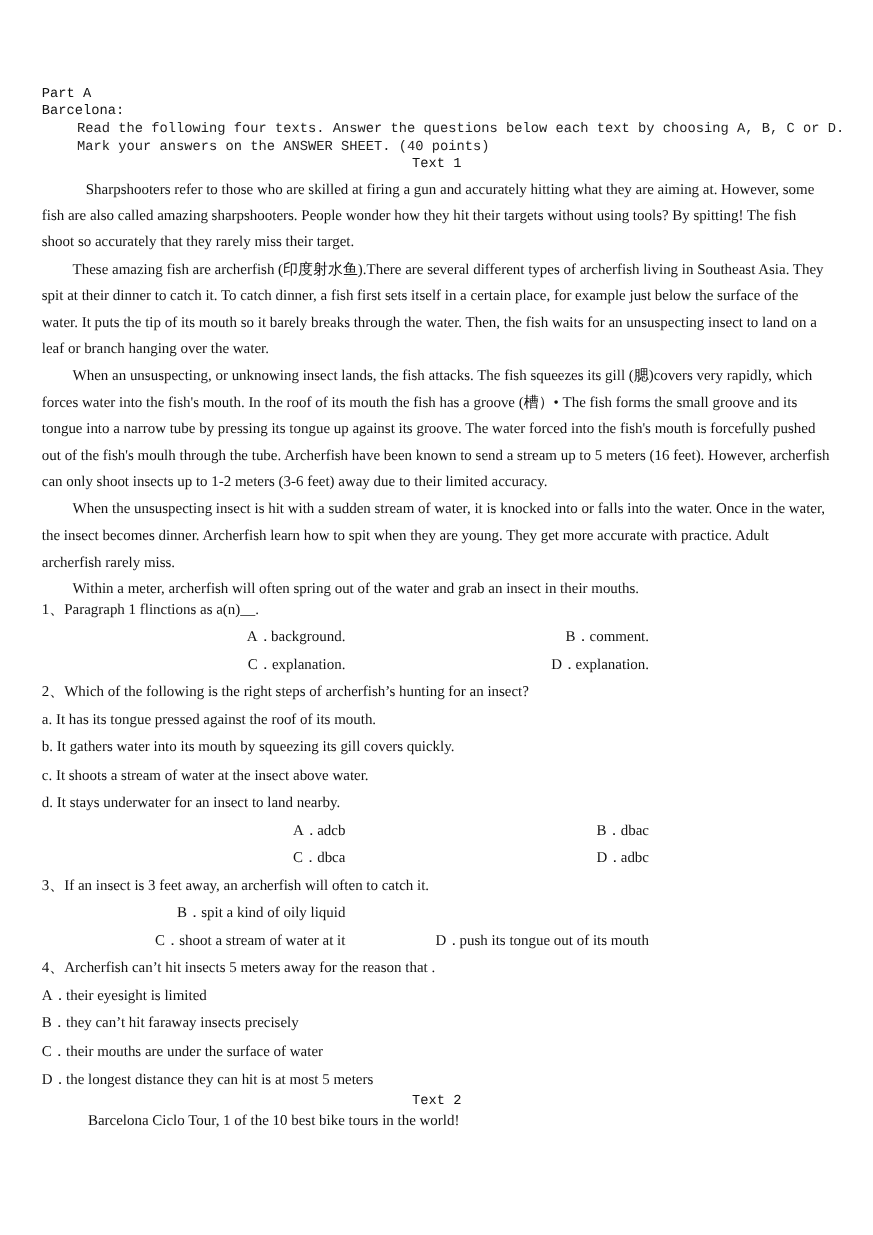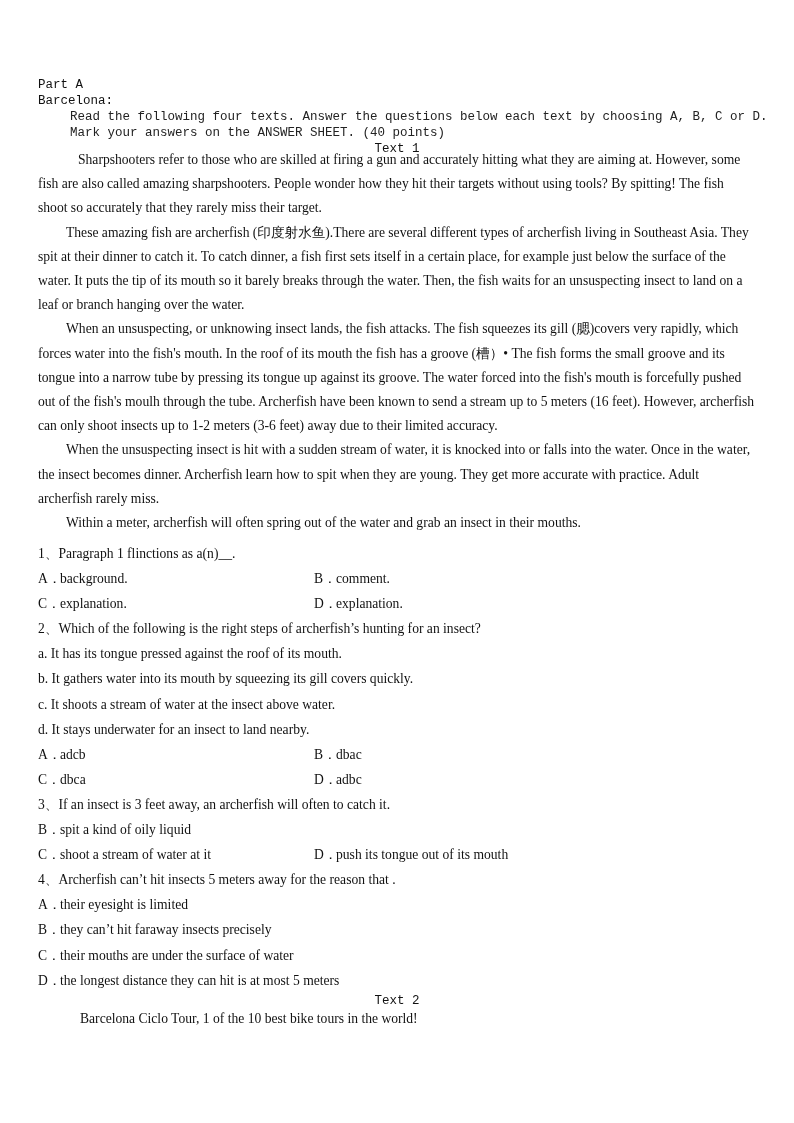--- a/index.html
+++ b/index.html
@@ -29,27 +29,27 @@
     .bold { font-weight: normal; }
     .serif {
       font-family: "Liberation Serif", "DejaVu Serif", serif;
       font-size: 13.6px;
       line-height: 24.2px;
     }
     #part-title { position: absolute; top: 77px; left: 0; }
     #directions-label { position: absolute; top: 93px; left: 0; }
     #directions-text { position: absolute; top: 109px; left: 0; width: 700px; color: #222; margin-left: 32px; }
     #text1-heading { position: absolute; top: 141px; left: 0; width: 718px; text-align: center; }
-    #passage { position: absolute; top: 148px; left: 0; width: 718px; }
+    #passage { position: absolute; top: 160px; left: 0; width: 718px; }
     .para { margin: 0; text-indent: 28px; text-align: left; }
     .para.first { text-indent: 40px; }
     #questions { position: absolute; top: 542px; left: 0; width: 718px; }
     .q-line { height: 25.1px; white-space: nowrap; }
     .opt-row { height: 25.1px; display: flex; white-space: nowrap; }
-    .opt-cell { width: 276px; }
+    .opt-cell { width: 276px; text-align: right; }
     .opt-letter { display: inline-block; width: 22px; }
     #text2-heading { position: absolute; top: 993px; left: 0; width: 718px; text-align: center; }
     #text2-intro { position: absolute; top: 1007px; left: 42px; }
   </style>
 </head>
 <body>
 
 <div class="page">
 
   <div id="part-title" class="mono bold">Part A</div>

